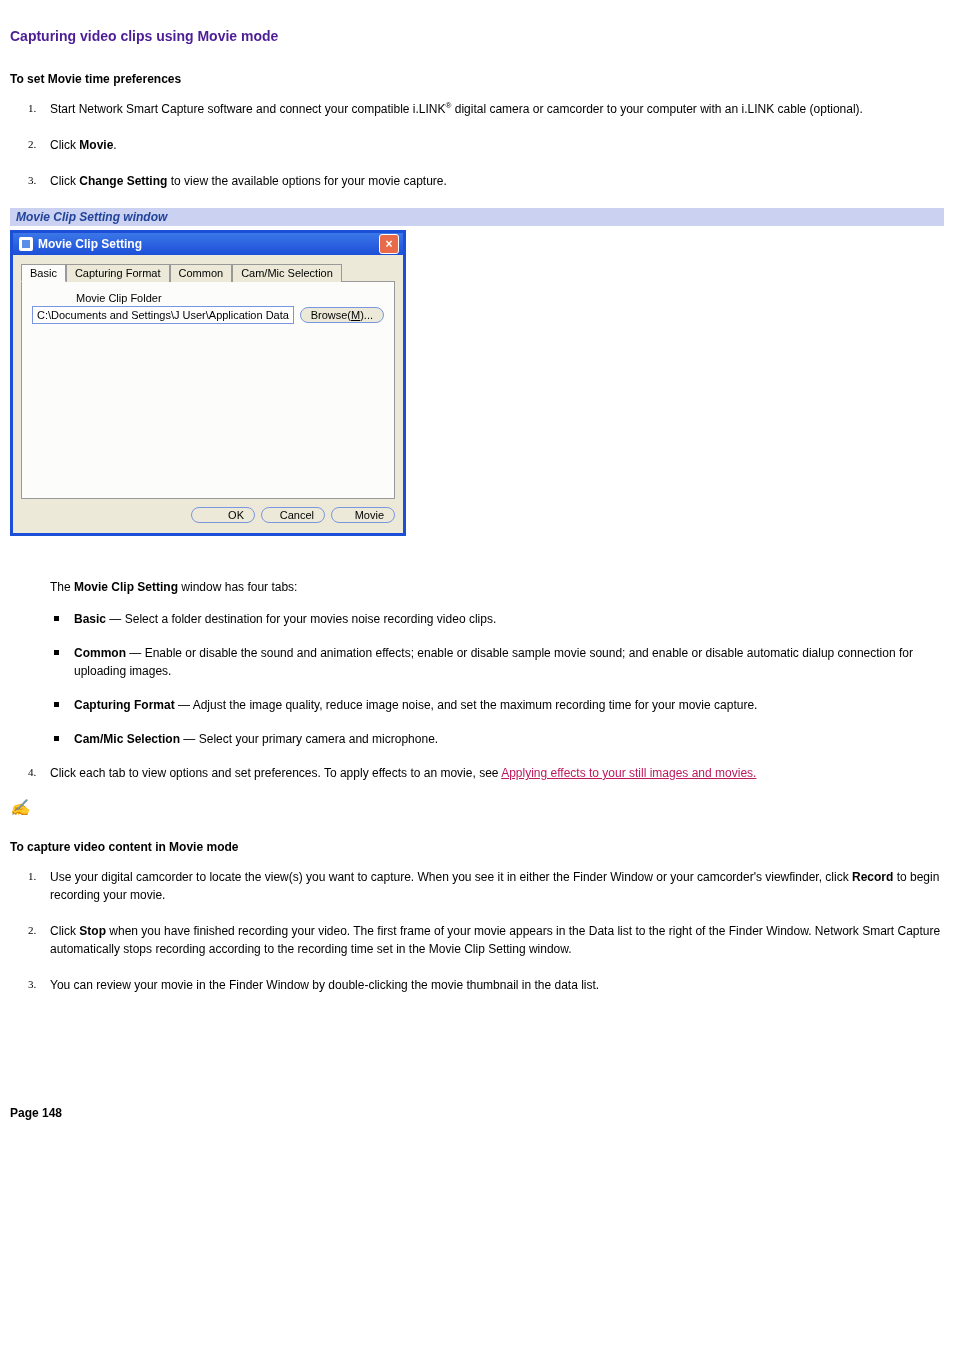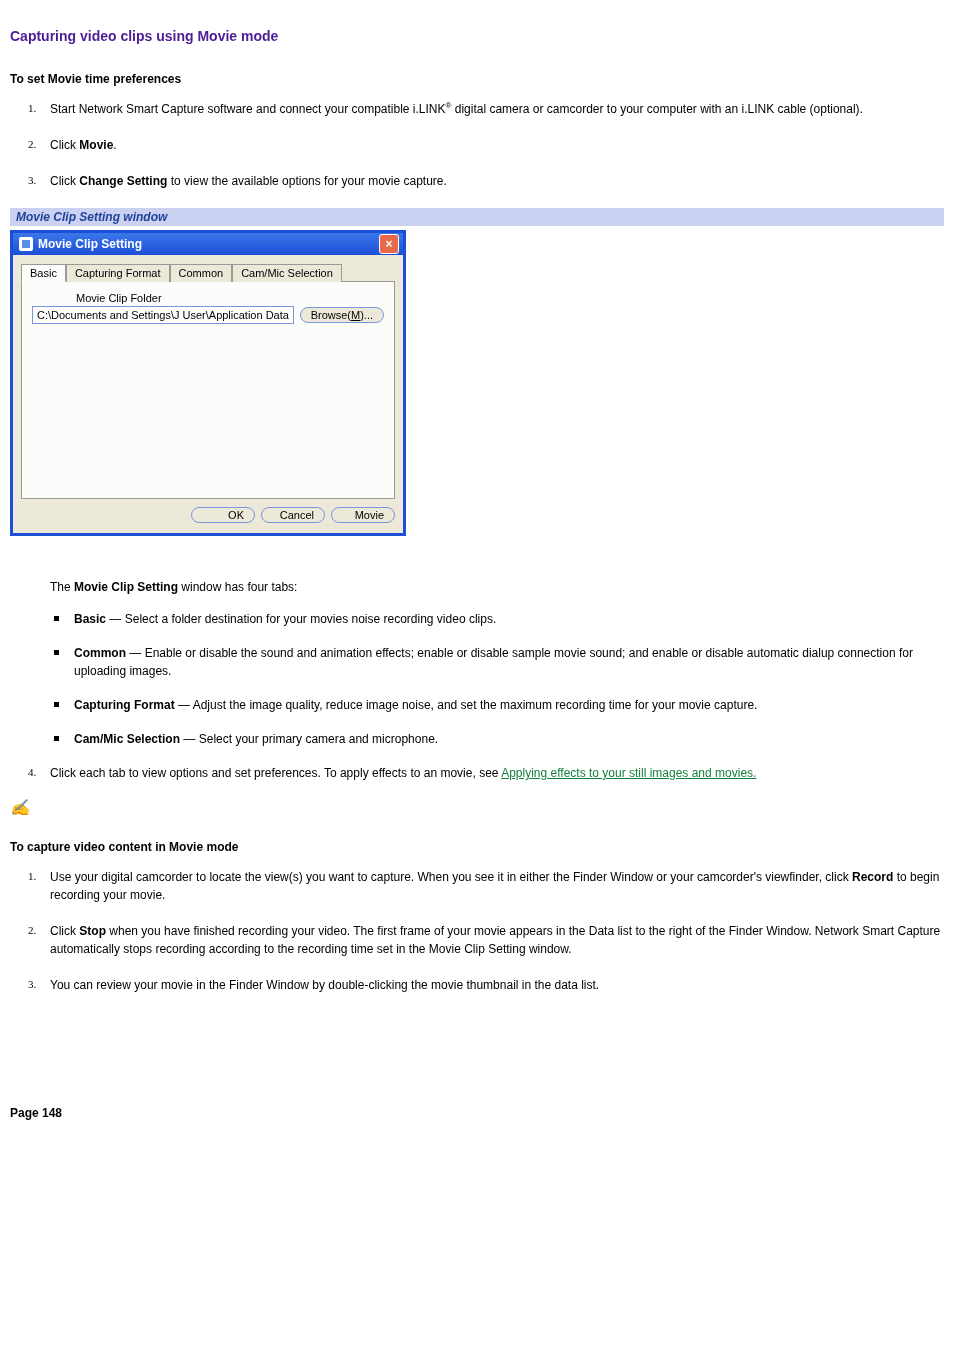--- a/index.html
+++ b/index.html
@@ -192,21 +192,21 @@
   ul.squares > li::before {
     content: "";
     position: absolute;
     left: 4px;
     top: 6px;
     width: 5px;
     height: 5px;
     background: #000;
   }
   a.doc-link {
-    color: #15803d;
+    color: #be185d;
     text-decoration: underline;
   }
   .note-row {
     display: flex;
     align-items: flex-start;
     gap: 10px;
     margin: 18px 0 24px 0;
     line-height: 1.5;
   }
   .note-icon {

